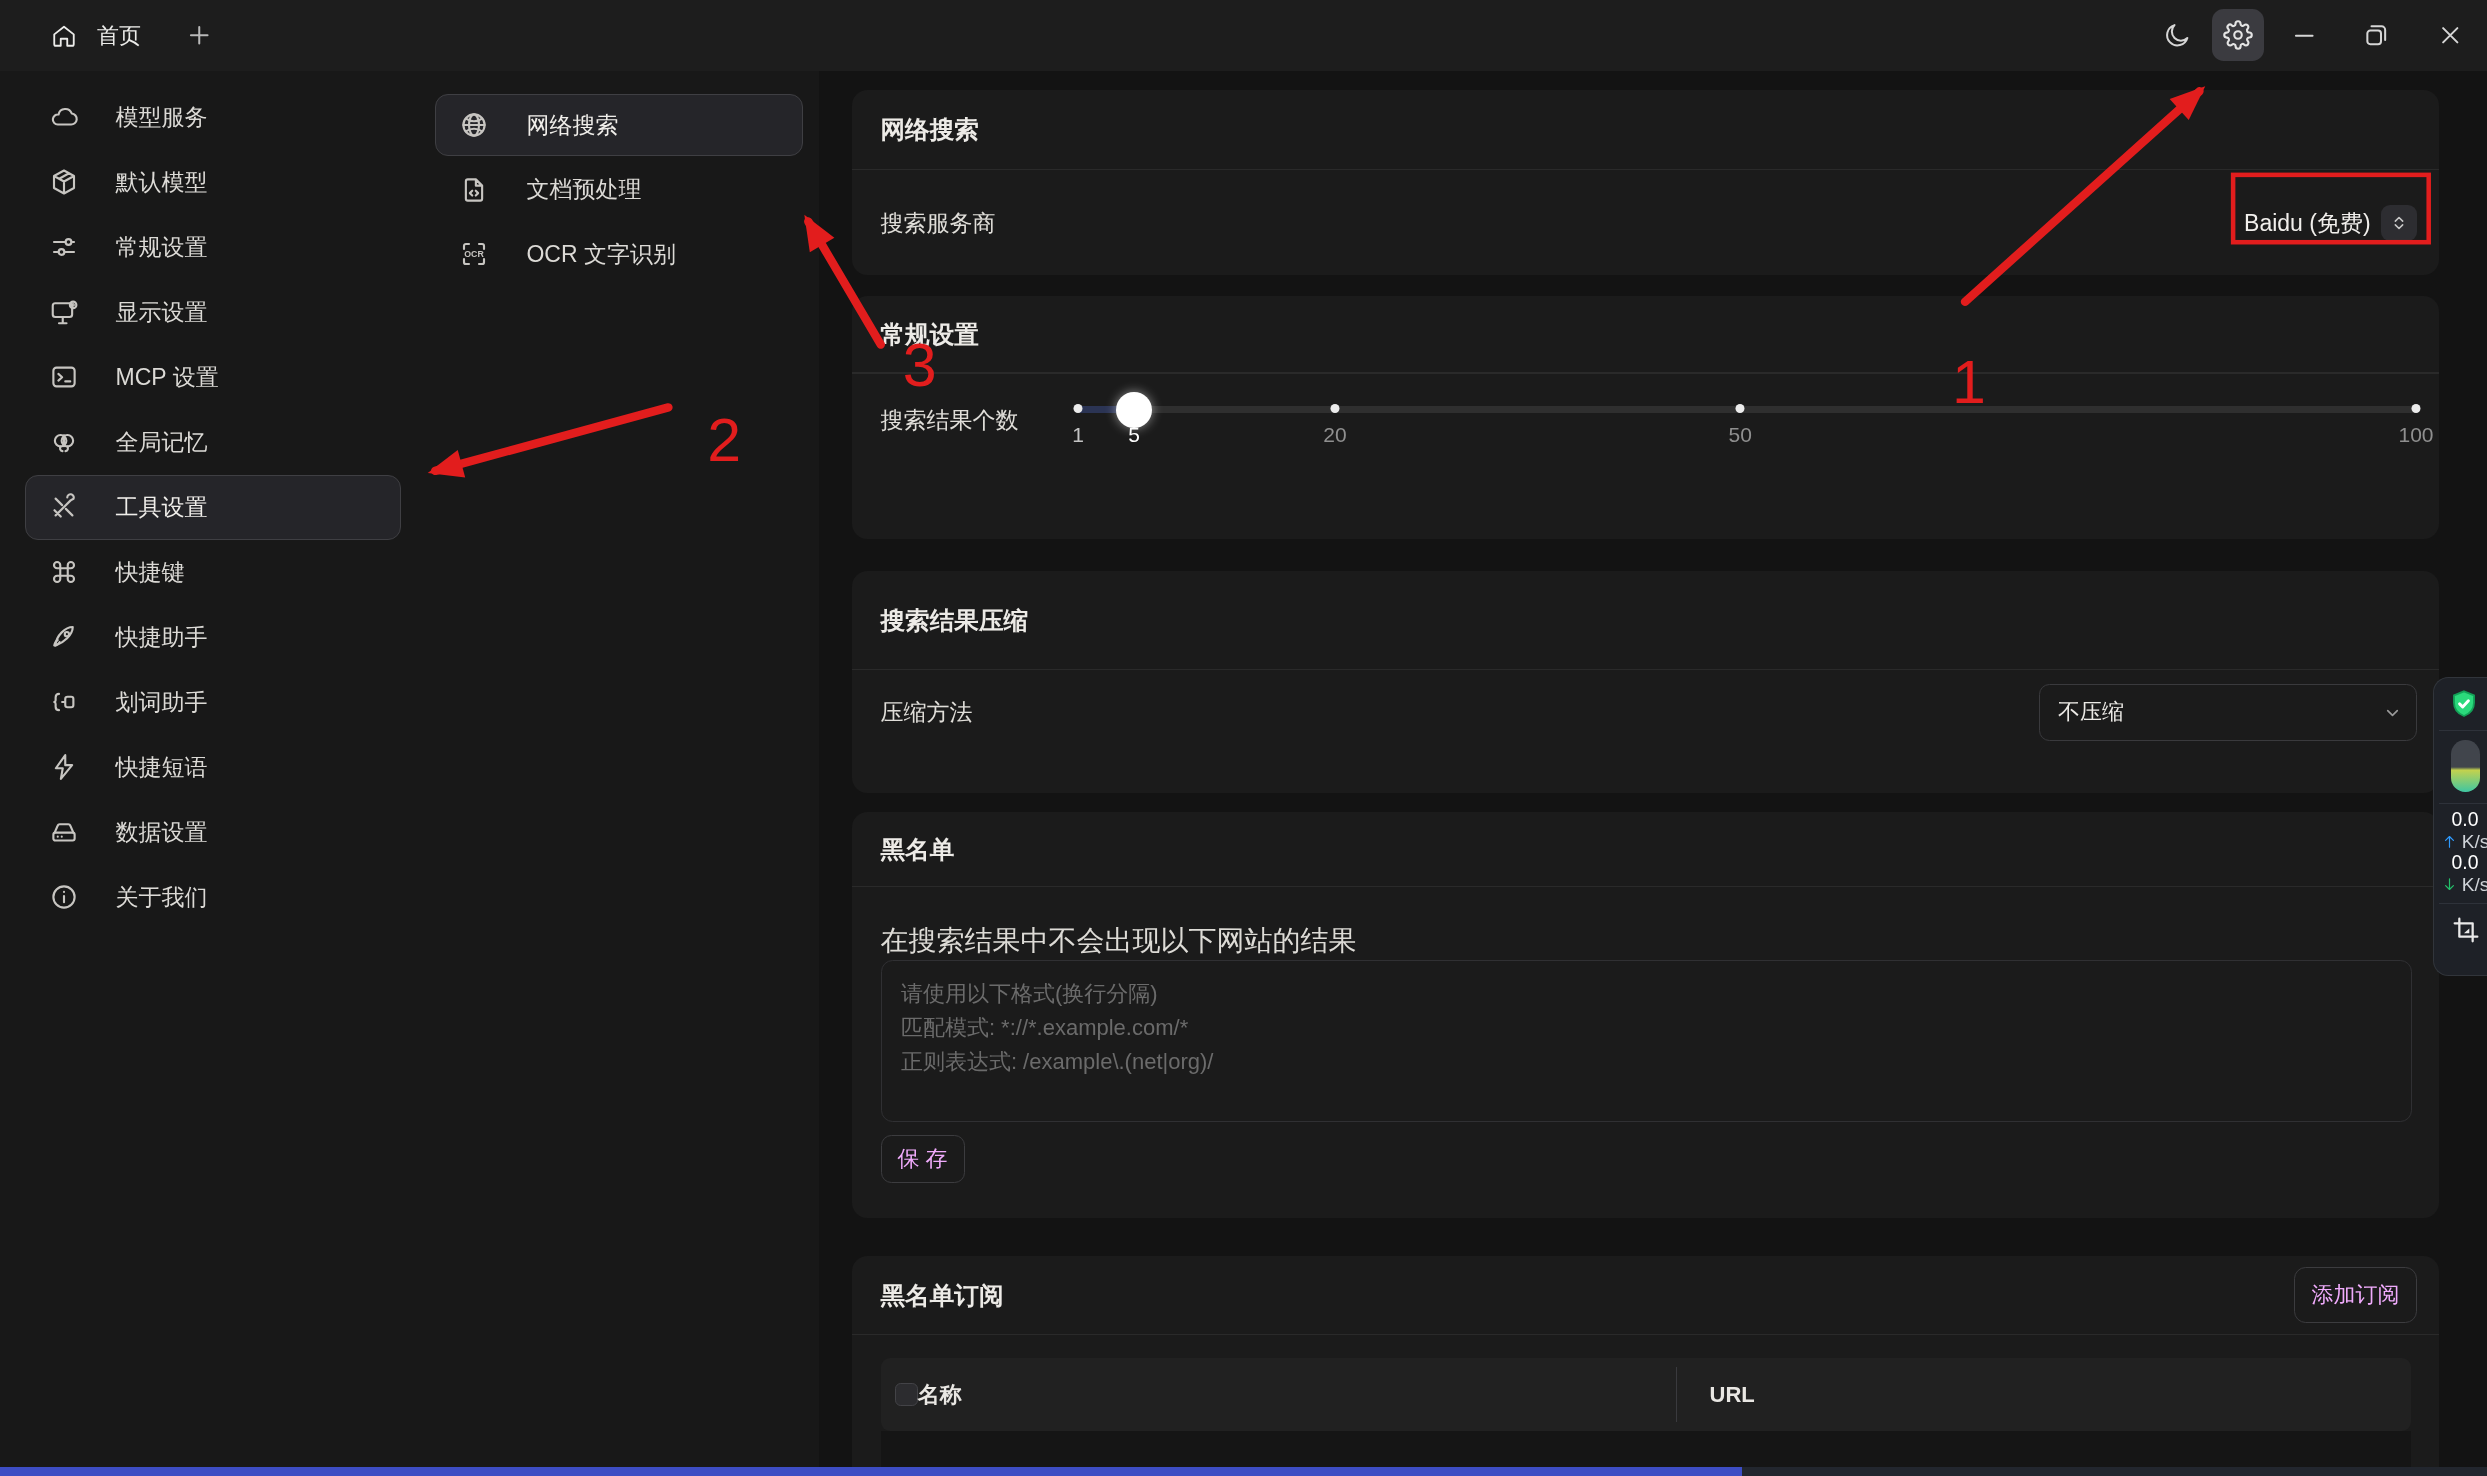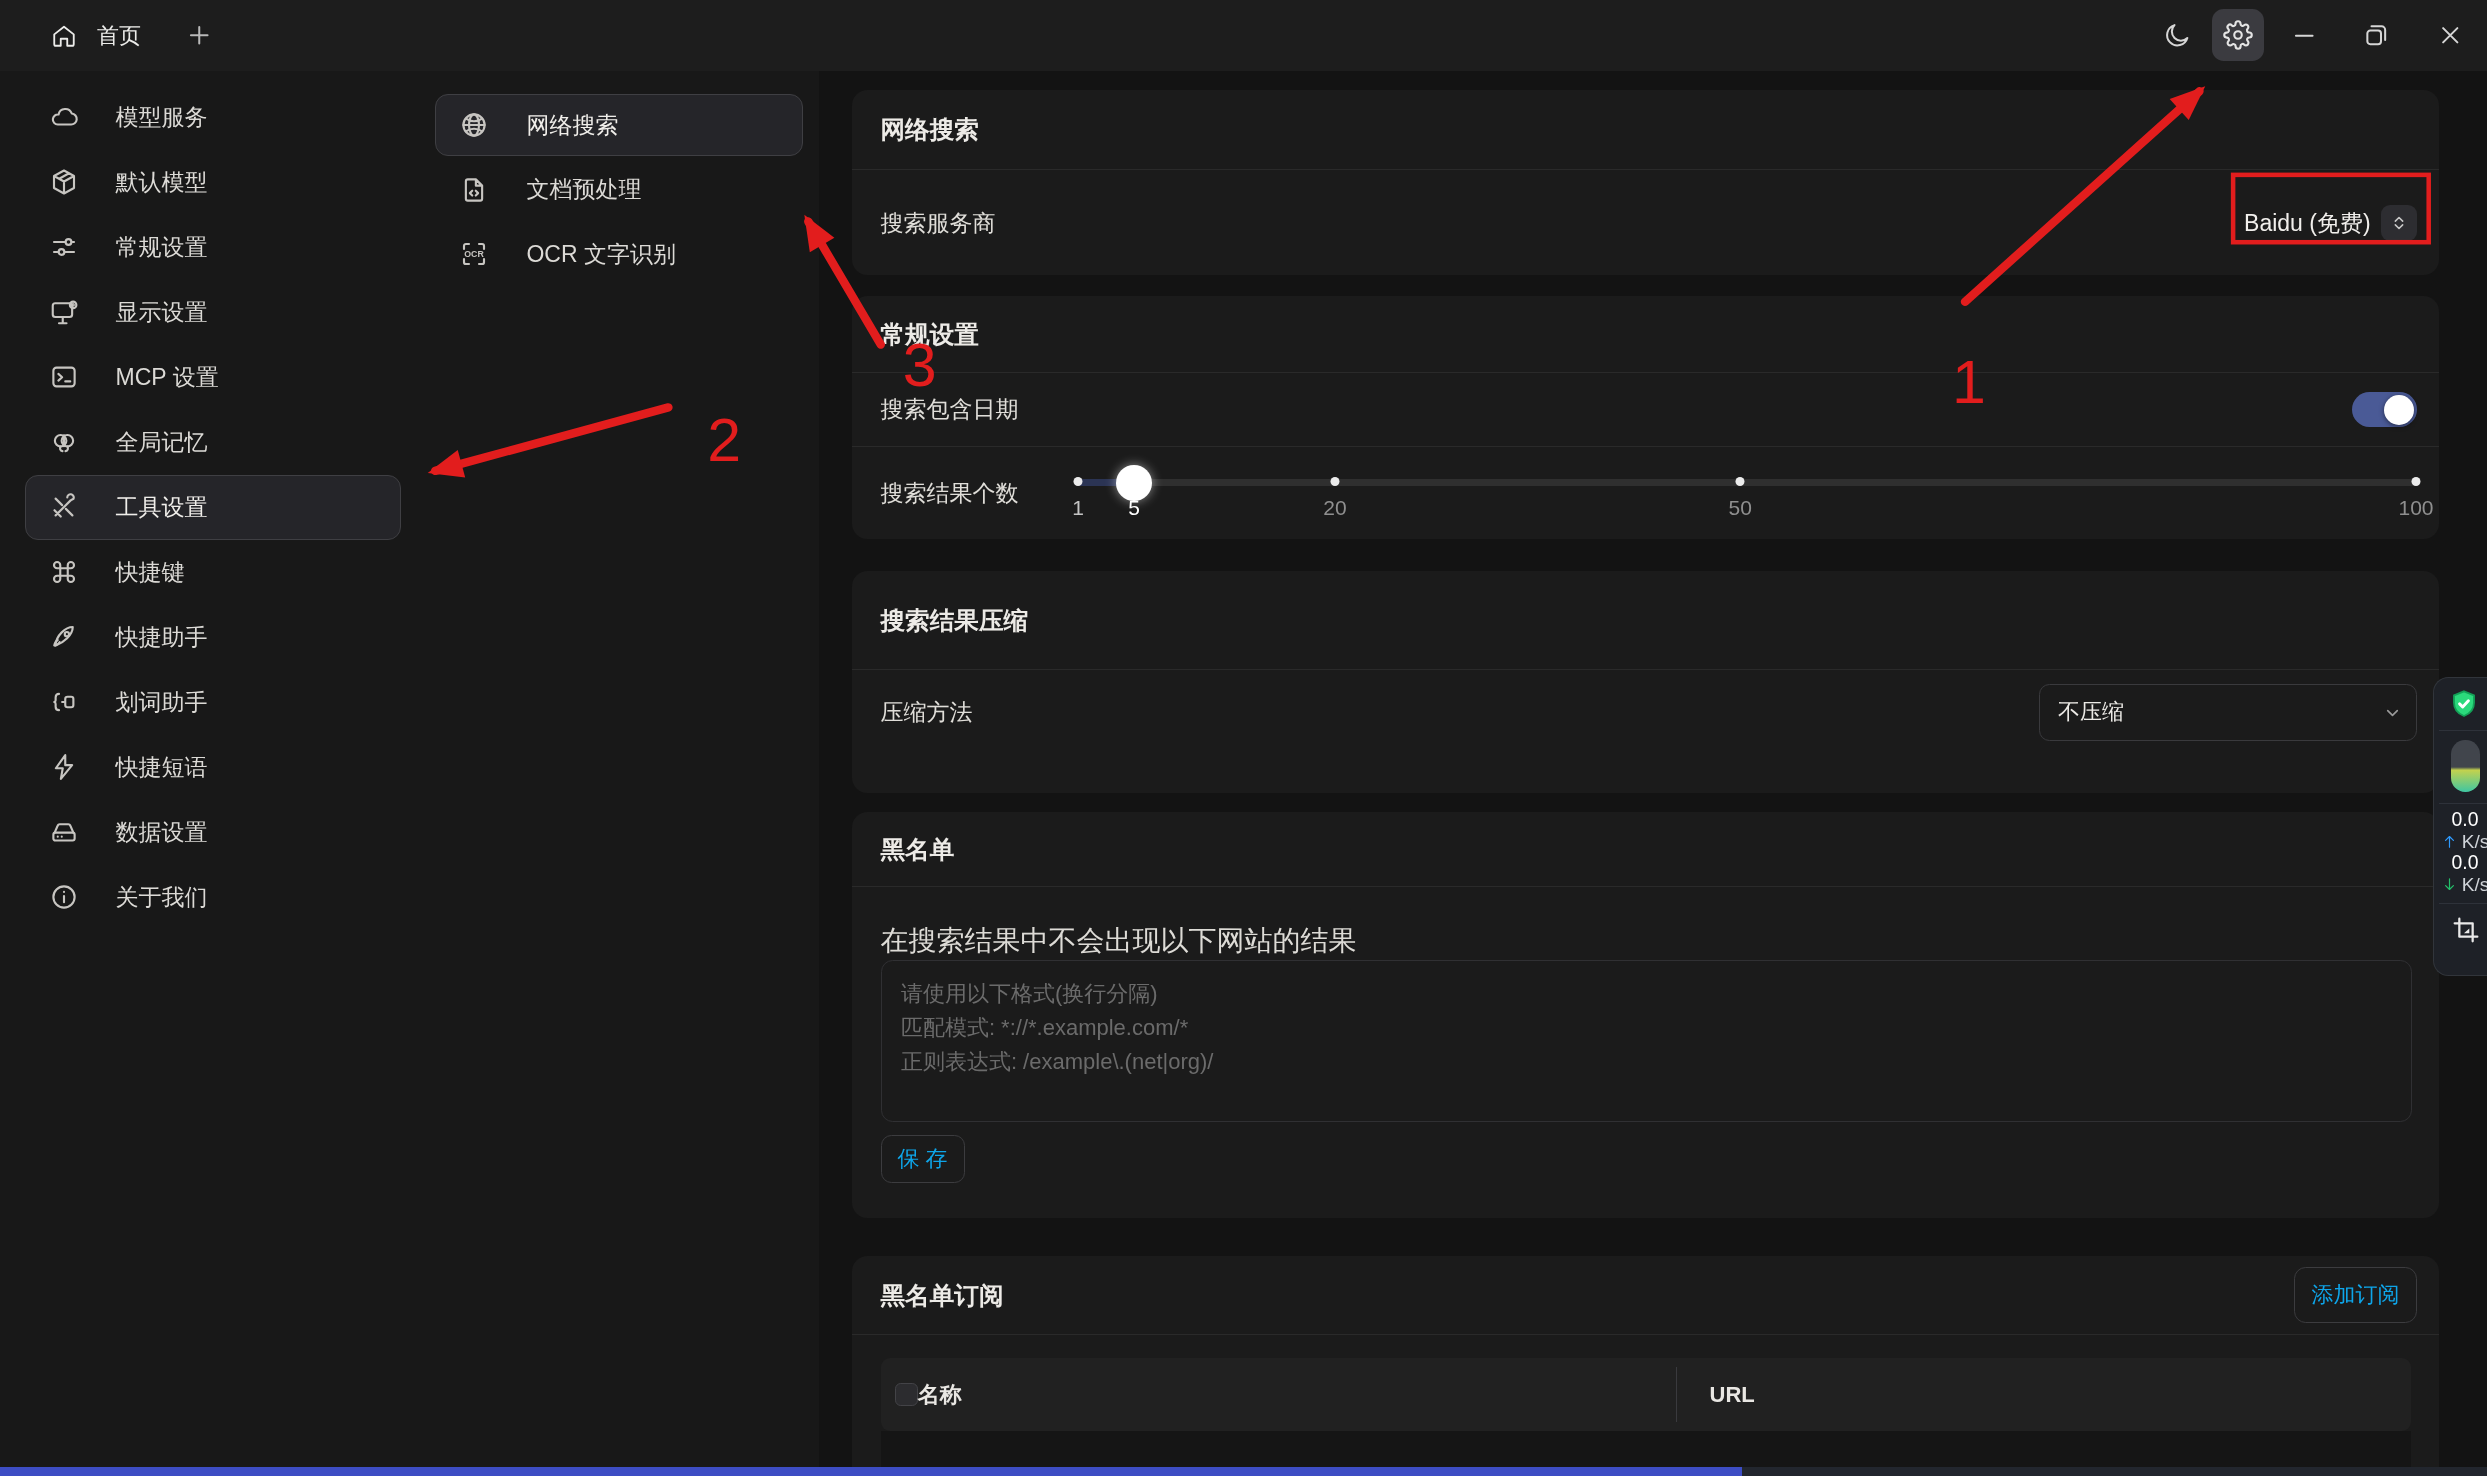--- a/index.html
+++ b/index.html
@@ -72,21 +72,21 @@
   .sl-mark.dim2{color:#c4c4c4;}
 
   
   .dropdown{width:378px;height:57px;border:1.3px solid #3a3a3d;border-radius:10.4px;display:flex;align-items:center;box-sizing:border-box;color:#eceae6;font-size:22px;}
   .dropdown .dd-label{padding-left:18px;}
   .dropdown svg{width:23px;height:23px;color:#9a9a9a;margin-left:auto;margin-right:11.7px;}
 
   
   .ta{display:block;margin:0 28.5px;width:1531px;height:162px;box-sizing:border-box;background:transparent;border:1.3px solid #303033;border-radius:11.7px;resize:none;padding:15.5px 19.4px;font-family:inherit;font-size:22px;line-height:1.55;color:#d0cecb;outline:none;}
   .ta::placeholder{color:#6b6b6b;}
-  .btn{background:transparent;border:1.3px solid #3c3c3f;border-radius:10.4px;color:#0ea5e9;font-size:22px;font-family:inherit;display:flex;align-items:center;justify-content:center;}
+  .btn{background:transparent;border:1.3px solid #3c3c3f;border-radius:10.4px;color:#f0abfc;font-size:22px;font-family:inherit;display:flex;align-items:center;justify-content:center;}
   .btn-save{width:84px;height:48px;margin:13px 0 0 28.5px;}
   .btn-add{width:123px;height:56px;border-radius:11.7px;font-weight:400;}
 
   
   .thead{margin:23px 28.5px 0 28.5px;height:73px;background:#212121;border-radius:9px;display:flex;align-items:center;position:relative;padding-left:14.2px;box-sizing:border-box;}
   .checkbox{width:23px;height:23px;background:#2c2c2f;border:1.3px solid #434347;border-radius:5.8px;box-sizing:border-box;}
   .th-name{font-size:22px;font-weight:700;color:#e9e7e3;}
   .th-div{position:absolute;left:795px;top:9px;bottom:9px;width:1.3px;background:#3a3a3e;}
   .th-url{position:absolute;left:829px;font-size:22px;font-weight:700;color:#e9e7e3;}
   .tbody{margin:0 28.5px;height:58px;background:#151515;}
@@ -297,26 +297,20 @@
             </span>
           </div>
         </div>
       </div>
 
       <div class="card" id="card-general">
         <div class="card-h">
             <span>常规设置</span>
           </div>
         <div class="hr"></div>
-        <div class="row row1">
-          <span>搜索包含日期</span>
-          <div class="toggle">
-              <div class="knob"></div>
-            </div>
-        </div>
         <div class="hr"></div>
         <div class="row row2">
           <span>搜索结果个数</span>
           <div class="slider">
             <div class="sl-track"></div>
             <div class="sl-fill"></div>
             <div class="sl-dot" style="left:0%"></div>
             <div class="sl-dot" style="left:19.2%"></div>
             <div class="sl-dot" style="left:49.5%"></div>
             <div class="sl-dot" style="left:100%"></div>

